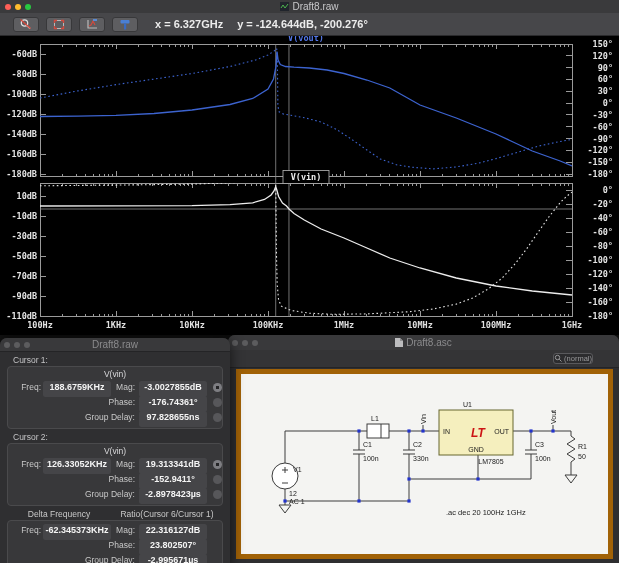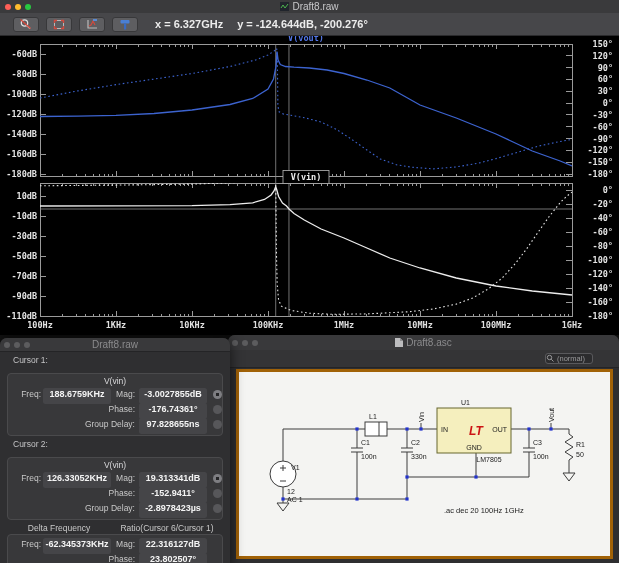--- a/index.html
+++ b/index.html
@@ -22,45 +22,45 @@
   .tb-btn{width:26px;height:15px;background:#5e5e61;border:1px solid #38383a;border-radius:3px;
           margin-right:7px;display:flex;align-items:center;justify-content:center;}
   .tb-btn:first-of-type{margin-left:13px;}
   .coords{color:#ececec;font-size:11px;font-weight:bold;white-space:nowrap;}
   #coord-x{margin-left:10px;} #coord-y{margin-left:14px;}
   #plot-svg{position:absolute;left:0;top:0;z-index:1;}
   
   #cursor-win{left:0;top:338px;width:230px;height:228px;background:#2f2f31;border-radius:7px 7px 0 0;z-index:6;}
   #cursor-title{position:relative;height:14px;background:#39393b;border-radius:7px 7px 0 0;
                 border-bottom:1px solid #242426;display:flex;align-items:center;}
-  .sec-label{color:#c4c4c6;font-size:8.5px;margin:3px 0 8px 13px;}
+  .sec-label{color:#c4c4c6;font-size:8.5px;margin:3px 0 1px 13px;}
   .cbox{position:relative;margin:0 7px;background:#38383a;border:1px solid #4a4a4c;border-radius:4px;
         padding:2px 5px 3px 5px;}
   .trace-hdr{text-align:center;color:#d8d8da;font-size:8.5px;height:11px;line-height:11px;}
   .crow{position:relative;height:15px;}
   .lbl{position:absolute;top:2px;font-size:8.5px;color:#c9c9c9;white-space:nowrap;}
   .lbl1{left:2px;width:26px;text-align:right;}
   .lbl2{left:0;width:122px;text-align:right;}
   .fld{position:absolute;top:1px;height:16px;line-height:12px;background:#454548;border-radius:2.5px;
        color:#f4f4f4;font-size:9px;font-weight:bold;text-align:center;white-space:nowrap;}
   .fld1{left:30px;width:68px;} .fld2{left:126px;width:68px;}
   .radio{position:absolute;left:200px;top:2.5px;width:9px;height:9px;border-radius:50%;background:#57575a;}
   .radio.on{background:radial-gradient(circle,#252527 0 1.6px,#7e7e82 1.7px);}
   .delta-hdrs{display:flex;margin:3px 7px 1px 7px;}
   .delta-hdrs span{font-size:8.5px;color:#c9c9c9;}
   .dh-l{width:104px;text-align:center;} .dh-r{flex:1;text-align:center;}
   
   #schem-win{left:228px;top:335px;width:391px;height:228px;background:#2e2e30;border-radius:7px 7px 0 0;z-index:4;}
   #schem-title{position:relative;height:15px;background:#39393b;border-radius:7px 7px 0 0;display:flex;align-items:center;}
   #schem-toolbar{position:relative;height:18px;background:#343436;border-bottom:1px solid #242426;}
-  #search-box{position:absolute;right:26px;top:3px;width:48px;height:11px;background:#2c2c2e;
+  #search-box{position:absolute;right:26px;top:3px;width:40px;height:11px;background:#2c2c2e;
               border:1px solid #59595c;border-radius:3px;display:flex;align-items:center;}
   #search-box span{color:#98989a;font-size:7.5px;margin-left:2px;}
   #schem-canvas-wrap{position:absolute;left:8px;top:34px;width:377px;height:190px;background:#f4f4f2;
-                     border:3px solid #a16207;}
+                     border:5px solid #a16207;}
 </style>
 </head>
 <body>
 
 <div id="screen">
 
   <div class="win" id="wave-win">
     <svg id="plot-svg" width="619" height="335">
         <defs>
           <clipPath id="cp0">

